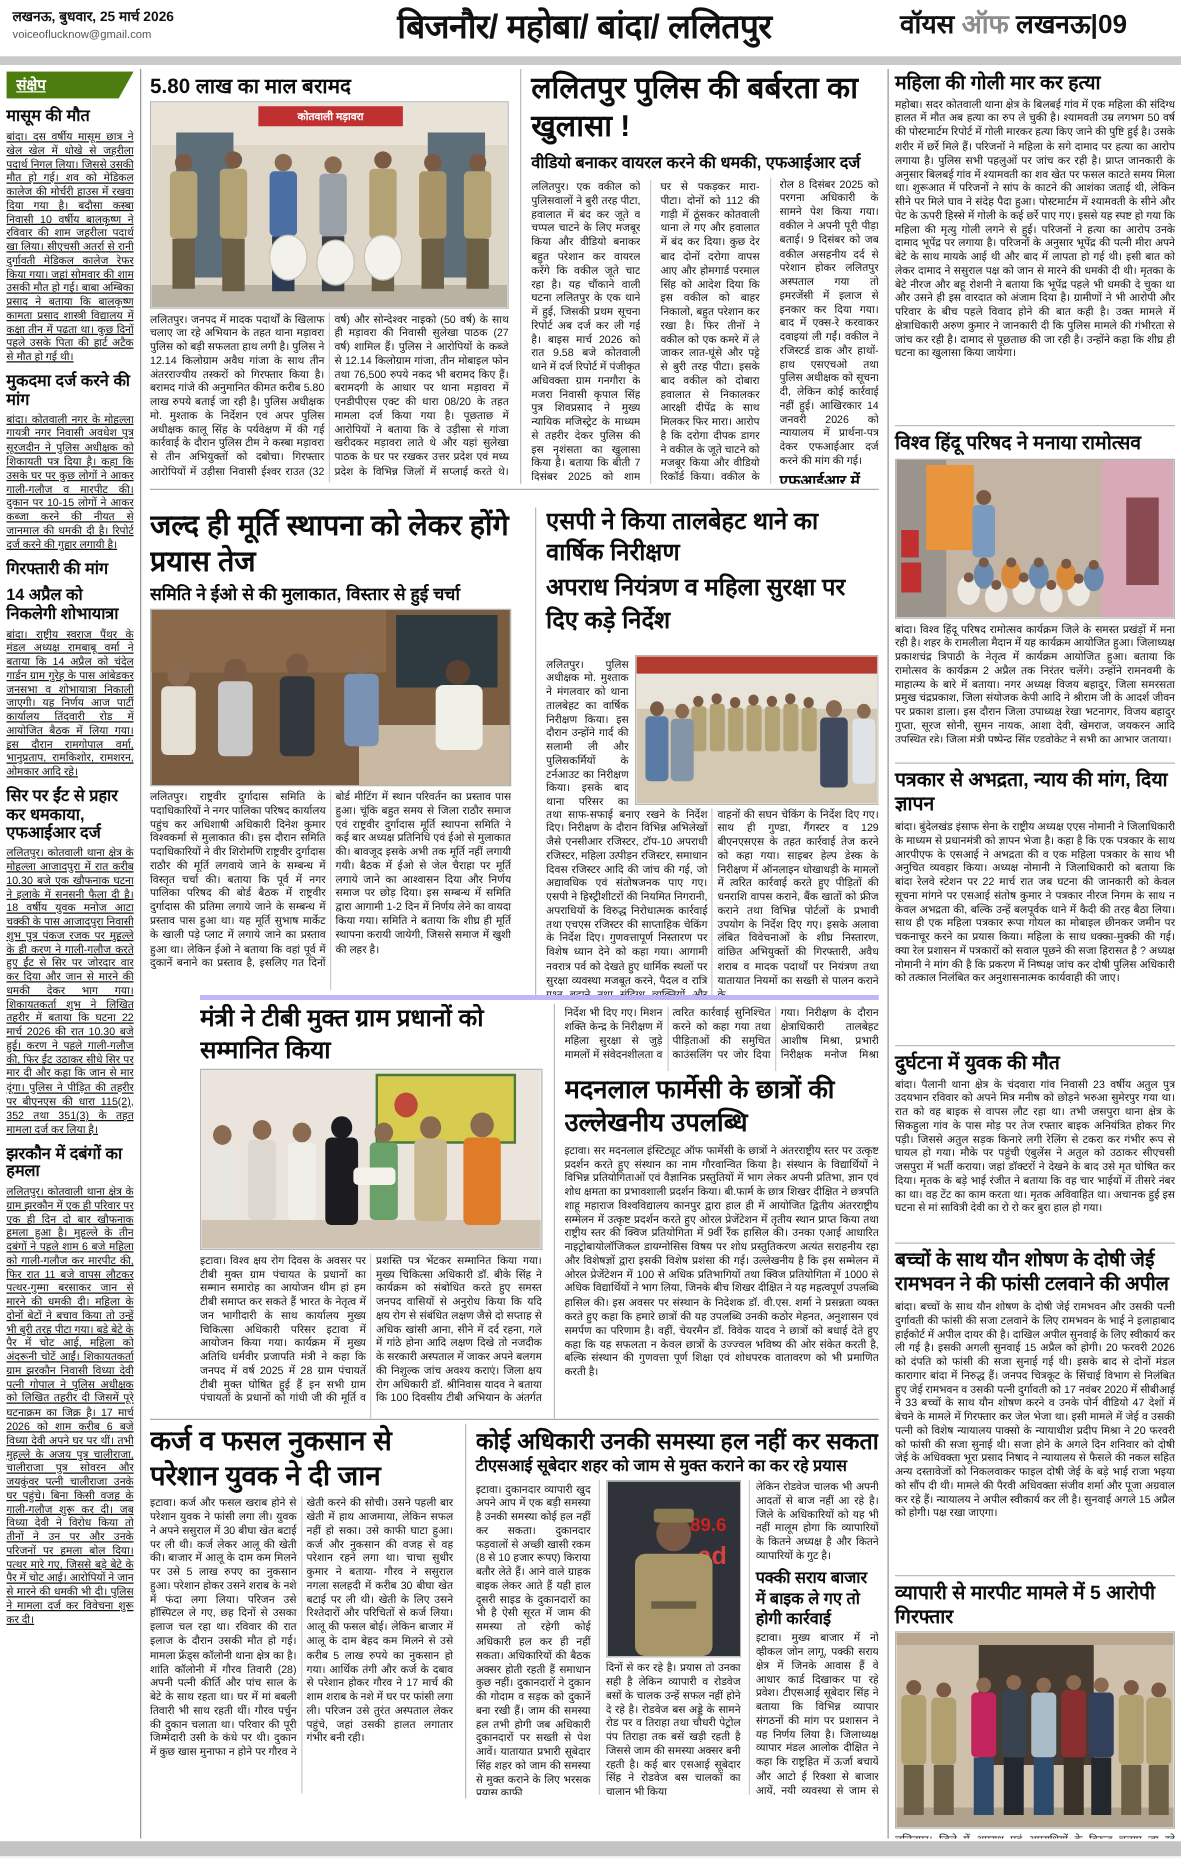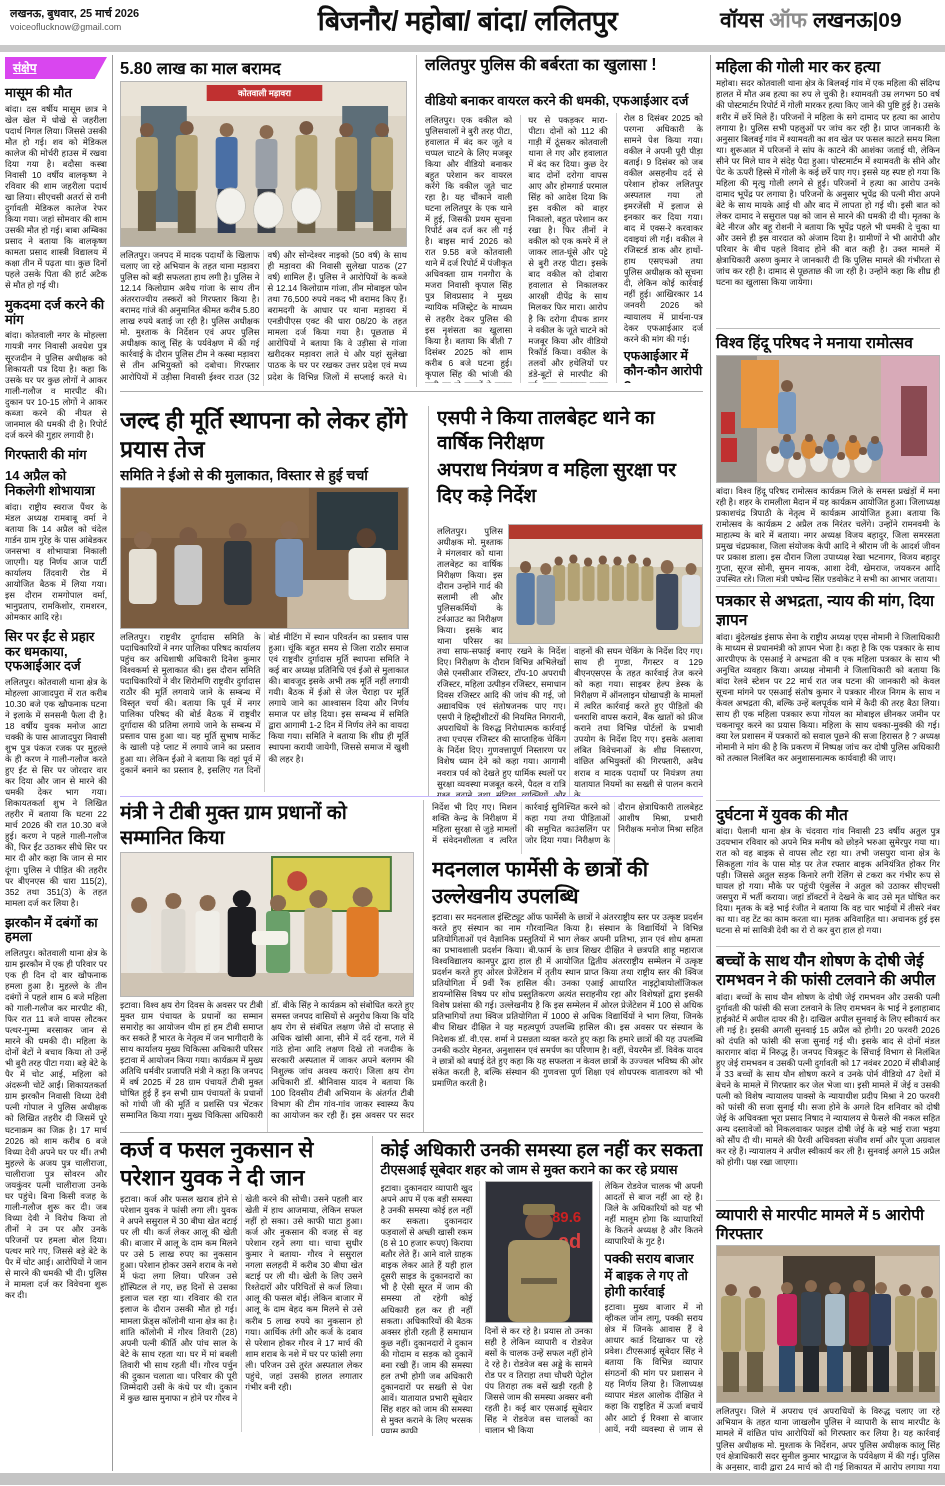--- a/index.html
+++ b/index.html
@@ -19,53 +19,53 @@
   .body-grid{display:grid;grid-template-columns:113px 597px 235px;height:1416px;overflow:hidden;margin-top:3px;}
   .rail-left{border-right:1px solid #999;padding:2px 5px;overflow:hidden;box-sizing:border-box;}
   .main{padding:0 7px;overflow:hidden;box-sizing:border-box;}
   .rail-right{border-left:1px solid #999;padding:2px 5px;overflow:hidden;box-sizing:border-box;}
   
   .bd{font-size:8.5px;line-height:1.3;text-align:justify;overflow:hidden;margin:2px 0 0;}
   .cols2{column-count:2;column-gap:8px;column-rule:1px solid #ccc;}
   .cols3{column-count:3;column-gap:8px;column-rule:1px solid #ccc;}
   h1,h2,h3,h4{margin:0;font-weight:800;color:#0d0d0d;}
   .brief h3{font-size:13px;line-height:1.12;margin:7px 0 3px;}
-  .brief p{margin:0;}
-  .badge{background:#d946ef;color:#fff;font-size:12px;font-weight:700;width:86px;padding:2px 8px 3px;
+  .brief p{margin:0;text-decoration:underline;}
+  .badge{background:#4d7c0f;color:#fff;font-size:12px;font-weight:700;width:86px;padding:2px 8px 3px;
          clip-path:polygon(0 0,100% 0,88% 100%,0 100%);text-decoration:underline;}
   .lead-hl{font-size:39px;line-height:1.25;text-align:left;letter-spacing:-1px;height:52px;overflow:hidden;}
   .lead-row{display:grid;grid-template-columns:1fr 1fr;gap:9px;height:332px;overflow:hidden;}
   .lead-right{border-left:1px solid #bbb;padding-left:8px;}
   .lead-left h2{font-size:16.5px;margin:1px 0 2px;}
-  .lead-right h2{font-size:16px;line-height:1.3;margin-bottom:17px;}
+  .lead-right h2{font-size:24px;line-height:1.3;margin-bottom:5px;}
   .lead-right h3{font-size:13px;line-height:1.3;margin-bottom:3px;}
   .threecol{display:grid;grid-template-columns:1fr 1fr 1fr;gap:8px;height:270px;overflow:hidden;}
   .threecol>div{overflow:hidden;}
   .threecol>div+div{border-left:1px solid #ccc;padding-left:7px;}
   .firh{font-size:12.5px;line-height:1.2;margin:4px 0 2px;}
   .row2{display:grid;grid-template-columns:1.05fr 1fr;gap:19px;height:390px;overflow:hidden;border-top:1px solid #aaa;margin-top:4px;padding-top:14px;}
-  .row3{display:grid;grid-template-columns:1.05fr 1fr;gap:9px;height:332px;overflow:hidden;border-top:1px solid #c4b5fd;padding-top:3px;}
+  .row3{display:grid;grid-template-columns:1.05fr 1fr;gap:9px;height:332px;overflow:hidden;border-top:4px solid #c4b5fd;padding-top:3px;margin-left:40px;}
   .row4{display:grid;grid-template-columns:1fr 1.05fr;gap:9px;height:300px;overflow:hidden;border-top:1px solid #aaa;padding-top:3px;}
   .row2>section+section,.row3>section+section,.row4>section+section{border-left:1px solid #bbb;padding-left:8px;}
   .murti h2{font-size:23px;line-height:1.25;height:58px;overflow:hidden;}
   .murti h3{font-size:14px;margin:1px 0 3px;}
   .sp h2{font-size:19px;line-height:1.3;height:50px;overflow:hidden;}
   .sp h3{font-size:19px;margin:0 0 16px;}
   .sp-introrow{display:flex;gap:5px;height:120px;overflow:hidden;}
   .sp-intro{width:66px;flex:none;}
   .tb h2{font-size:19.5px;line-height:1.28;height:50px;overflow:hidden;}
   .pharm h2{font-size:20.5px;line-height:1.3;height:54px;overflow:hidden;margin-top:2px;}
   .farmer h2{font-size:22px;line-height:1.28;height:56px;overflow:hidden;}
   .jam h2{font-size:18.5px;white-space:nowrap;overflow:hidden;height:24px;}
   .jam h3{font-size:13px;margin:0 0 3px;}
   .jam-grid{display:grid;grid-template-columns:92px 114px 1fr;gap:6px;height:252px;overflow:hidden;}
   .jam-grid>div{overflow:hidden;}
   .jam-grid>div+div{border-left:1px solid #ccc;padding-left:5px;}
   .subh2{font-size:13px;line-height:1.25;margin:4px 0 2px;}
-  .rr{border-bottom:1px solid #bbb;padding-bottom:4px;margin-bottom:4px;}
+  .rr{border-bottom:1px solid #bbb;padding-bottom:16px;margin-bottom:4px;}
   .rr h2{font-size:15.5px;line-height:1.25;margin-bottom:2px;}
   .photo{display:block;width:100%;overflow:hidden;margin:2px 0 3px;border:1px solid #b5b5b5;box-sizing:border-box;}
   svg{display:block;}
 </style>
 </head>
 <body>
 
 <div class="page">
 
   <header class="hdr">

